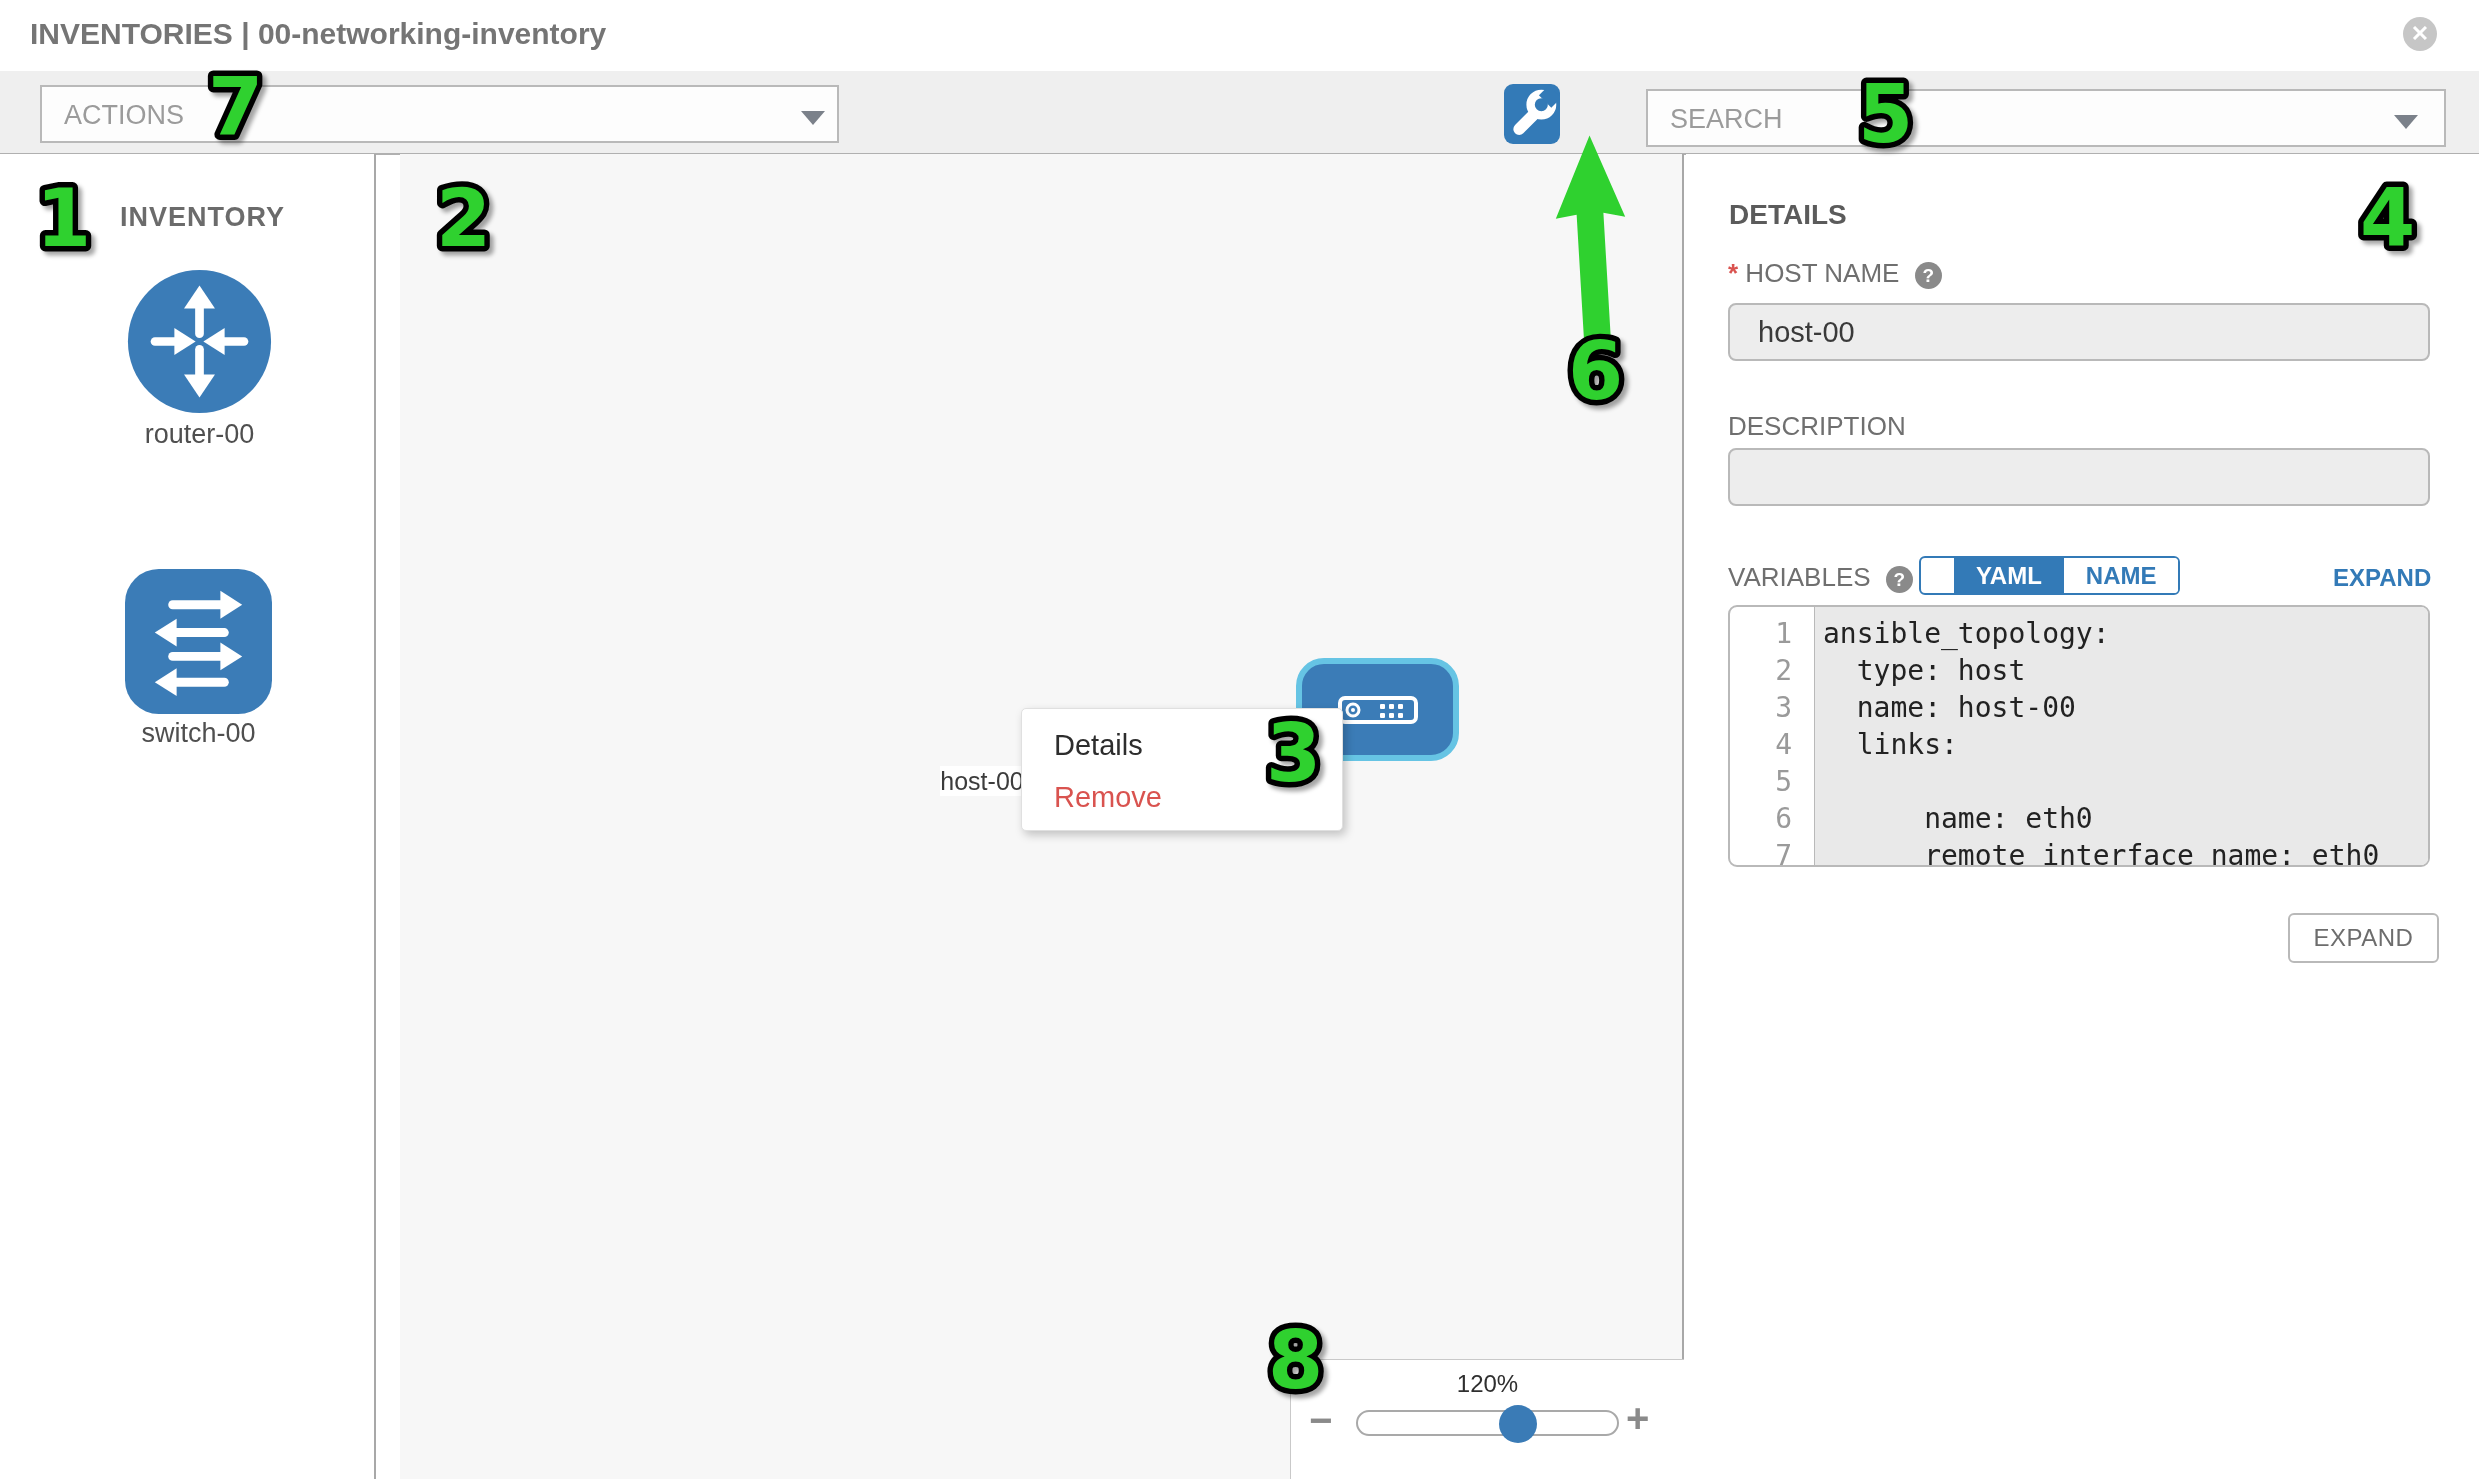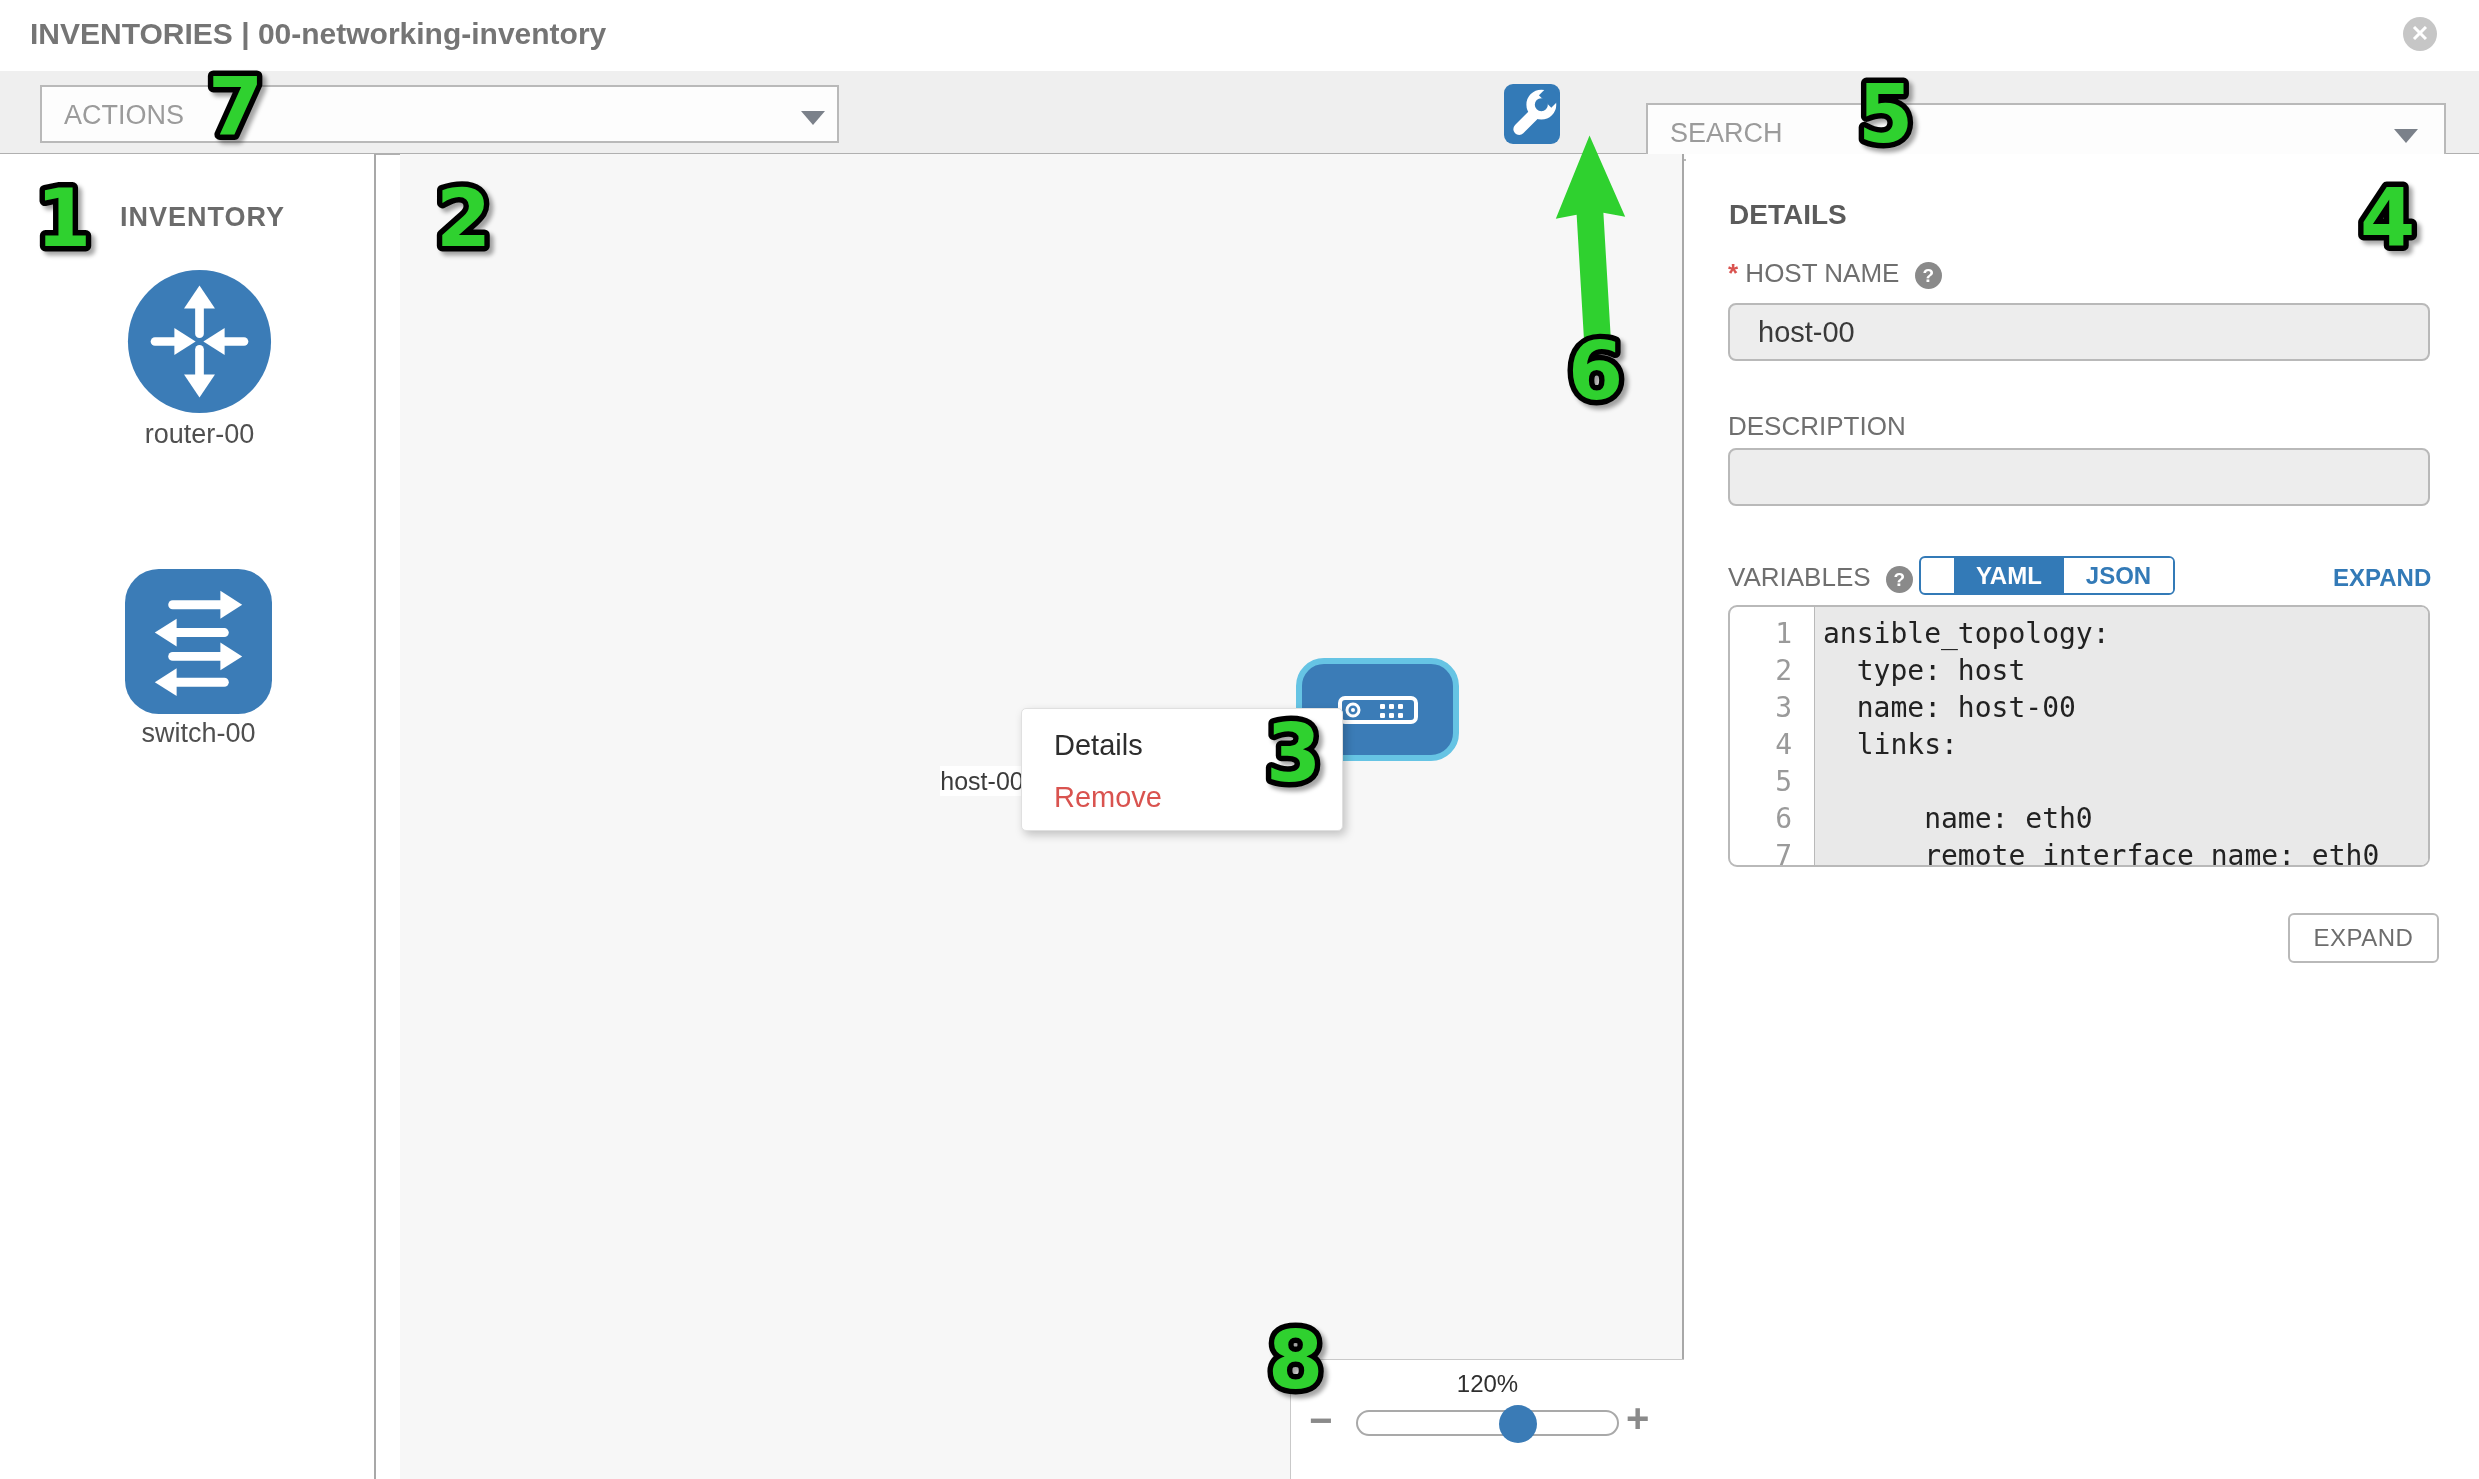--- a/index.html
+++ b/index.html
@@ -14,21 +14,21 @@
   .close-btn { position:absolute; left:2403px; top:17px; width:34px; height:34px; border-radius:50%;
                background:#c6c6c6; color:#fff; font-size:22px; font-weight:bold; text-align:center;
                line-height:34px; cursor:pointer; }
 
   
   .toolbar { position:absolute; left:0; top:71px; width:2480px; height:84px; background:#efefef;
              border-bottom:2px solid #b0b0b0; }
   .select-box { position:absolute; background:#fdfdfd; border:2px solid #b9b9b9; border-radius:0;
                 font-size:27px; color:#9b9b9b; }
   .actions-box { left:40px; top:14px; width:799px; height:58px; }
-  .search-box  { left:1646px; top:32px; width:800px; height:58px; }
+  .search-box  { left:1646px; top:18px; width:800px; height:58px; }
   .select-box .ph { position:absolute; left:22px; top:13px; }
   .caret { position:absolute; width:0; height:0; border-left:12px solid transparent;
            border-right:12px solid transparent; border-top:14px solid #7b818a; top:24px; }
   .actions-box .caret { left:759px; }
   .search-box .caret { left:746px; }
   .wrench-btn { position:absolute; left:1504px; top:13px; width:56px; height:60px; background:#337ab7;
                 border-radius:9px; cursor:pointer; }
   .key-btn { position:absolute; left:1578px; top:92px; width:42px; height:42px; cursor:pointer; }
 
   
@@ -223,21 +223,21 @@
 
     <div class="field-label" style="left:42px; top:257px;">DESCRIPTION</div>
     <input class="text-input" style="top: 294px;" value="">
 
     <div class="field-label" style="left:42px; top:408px;">
       <span>VARIABLES</span>
       <span class="help-icon">?</span>
     </div>
     <div class="toggle">
       <div class="opt opt-yaml">YAML</div>
-      <div class="opt opt-json">JSON</div>
+      <div class="opt opt-json">NAME</div>
     </div>
     <div class="expand-link">EXPAND</div>
 
     <div class="editor">
       <div class="code-bg"></div>
       <div class="code-rows">
         <div class="code-row">
             <span class="ln">1</span>
             <span class="ct">ansible_topology:</span>
           </div>

